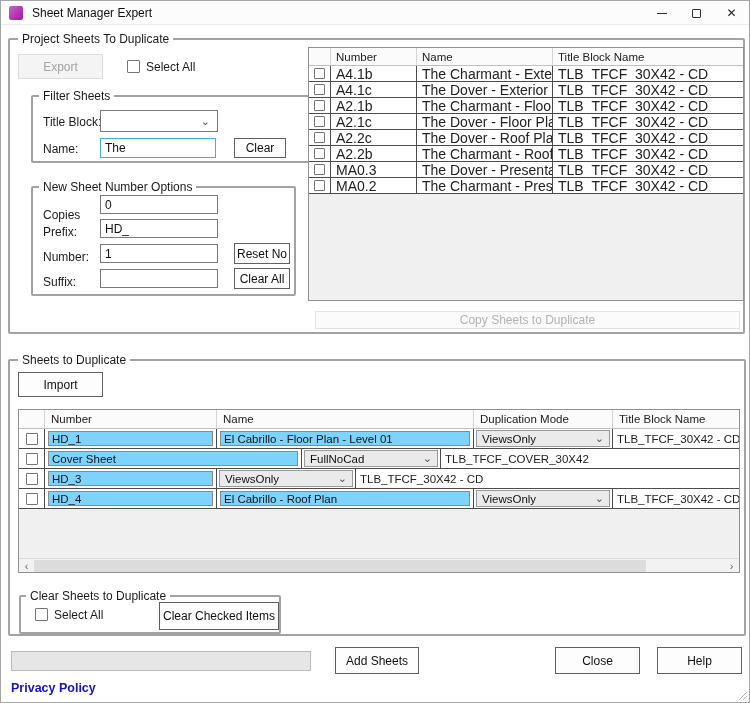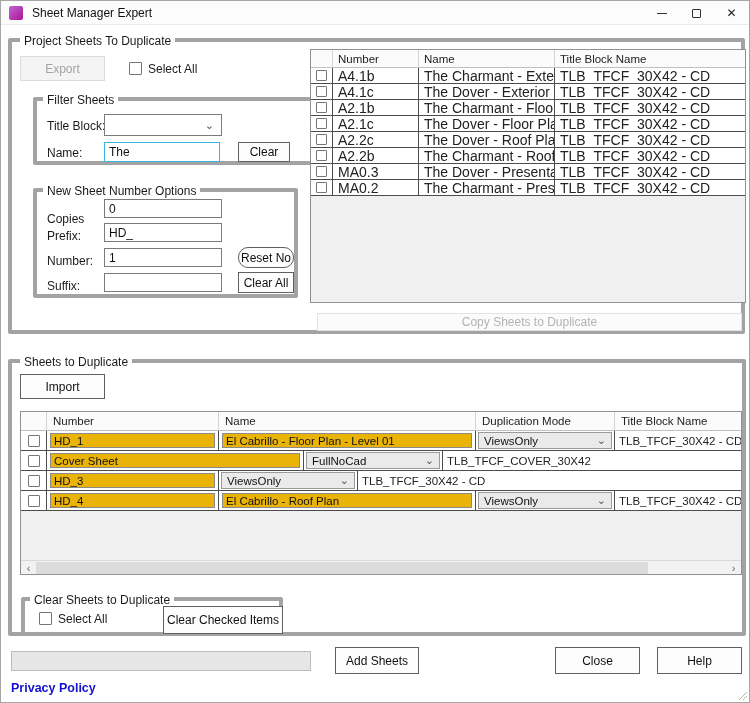--- a/index.html
+++ b/index.html
@@ -10,21 +10,21 @@
   .titlebar{position:absolute;left:0;top:0;width:100%;height:24px;background:#fcfcfc;border-bottom:1px solid #ebebeb;display:flex;align-items:center;}
   .app-icon{width:14px;height:14px;margin-left:8px;border-radius:2px;background:linear-gradient(135deg,#c168d0 0%,#b02ba8 70%,#a21f9c 100%);}
   .title-text{margin-left:9px;font-size:12px;color:#111;}
   .win-controls{position:absolute;right:0;top:0;height:24px;display:flex;}
   .wbtn{width:35px;height:24px;display:flex;align-items:center;justify-content:center;}
   .min-glyph{width:10px;height:1px;background:#333;display:block;}
   .max-glyph{width:9px;height:9px;border:1px solid #333;display:block;border-radius:1px;}
   .close-glyph{font-size:12px;color:#222;line-height:1;}
 
   
-  .groupbox{position:absolute;border:4px solid #a3a3a3;border-radius:2px;}
+  .groupbox{position:absolute;border:2px solid #a3a3a3;border-radius:2px;}
   .grouplabel{position:absolute;top:-8px;left:8px;background:#ffffff;padding:0 4px;font-size:12px;color:#1b1b1b;white-space:nowrap;}
 
   
   .btn{position:absolute;background:#fdfdfd;border:1px solid #606060;font-size:12px;color:#111;display:flex;align-items:center;justify-content:center;cursor:default;white-space:nowrap;}
   .btn-disabled{background:#f4f4f4;border-color:#dcdcdc;color:#a3a3a3;}
   .copy-disabled{background:#fbfbfb;border-color:#e3e3e3;color:#b3b3b3;}
 
   
   .lbl{position:absolute;font-size:12px;color:#1b1b1b;white-space:nowrap;}
   .tbox{position:absolute;background:#fff;border:1px solid #7a7a7a;font-size:12px;color:#111;padding:0 4px;outline:none;}
@@ -53,21 +53,21 @@
   .t2 .hcell{font-size:11.5px;color:#222;display:flex;align-items:center;padding-left:6px;border-right:1px solid #d4d4d4;overflow:hidden;white-space:nowrap;}
   .t2 .drow{display:flex;height:20px;background:#fff;border-bottom:1px solid #4c4c4c;flex:none;}
   .t2 .dcell{display:flex;align-items:center;border-right:1px solid #4c4c4c;overflow:hidden;}
   .t2 .ccell{width:26px;flex:none;display:flex;align-items:center;justify-content:center;border-right:1px solid #4c4c4c;}
   .t2 .hrow .ccell{border-right:1px solid #d4d4d4;}
   .t2 input[type=checkbox]{width:12px;height:12px;}
   .c2-num{width:172px;flex:none;}
   .c2-name{width:257px;flex:none;}
   .c2-mode{width:139px;flex:none;}
   .c2-tb{flex:1;border-right:none !important;font-size:11.5px;color:#222;padding-left:4px;white-space:nowrap;}
-  .cell-input{flex:1;margin:2px 3px;height:15px;background:#eab308;border:1px solid #8a8a8a;font-size:11.5px;color:#111;padding:0 3px;outline:none;min-width:0;}
+  .cell-input{flex:1;margin:2px 3px;height:15px;background:#7dd3fc;border:1px solid #8a8a8a;font-size:11.5px;color:#111;padding:0 3px;outline:none;min-width:0;}
   .cell-combo{flex:1;margin:1px 2px;height:17px;background:#eaeaea;border:1px solid #9a9a9a;display:flex;align-items:center;justify-content:space-between;padding:0 5px;font-size:11.5px;color:#111;}
   .t2-filler{flex:1;background:#f0f0f1;}
   .hscroll{height:14px;flex:none;background:#f2f2f2;border-top:1px solid #dadada;position:relative;display:flex;align-items:center;}
   .scroll-arrow{width:15px;text-align:center;font-size:11px;color:#666;line-height:14px;flex:none;}
   .scroll-arrow.right{position:absolute;right:0;}
   .scroll-thumb{position:absolute;left:15px;top:1px;height:12px;width:612px;background:#dcdcdc;}
 
   
   .progress{position:absolute;left:10px;top:650px;width:300px;height:20px;background:#e6e6e6;border:1px solid #bcbcbc;}
   .privacy{position:absolute;left:10px;top:680px;font-size:12.5px;font-weight:bold;color:#1212cf;cursor:pointer;}
@@ -115,21 +115,21 @@
     </div>
 
     <div class="groupbox" style="left:21px;top:146px;width:265px;height:110px;padding-left:36px;">
       <span class="grouplabel" style="left:6px;">New Sheet Number Options</span>
       <span class="lbl" style="left:10px;top:20px;">Copies</span>
       <input class="tbox" style="left: 67px; top: 7px; width: 118px; height: 19px;" value="0">
       <span class="lbl" style="left:10px;top:37px;">Prefix:</span>
       <input class="tbox" style="left: 67px; top: 31px; width: 118px; height: 19px;" value="HD_">
       <span class="lbl" style="left:10px;top:62px;">Number:</span>
       <input class="tbox" style="left: 67px; top: 56px; width: 118px; height: 19px;" value="1">
-      <button class="btn" style="left:201px;top:55px;width:56px;height:21px;border-radius:10px;">Reset No</button>
+      <button class="btn" style="left:201px;top:55px;width:56px;height:21px;">Reset No</button>
       <span class="lbl" style="left:10px;top:87px;">Suffix:</span>
       <input class="tbox" style="left: 67px; top: 81px; width: 118px; height: 19px;" value="">
       <button class="btn" style="left:201px;top:80px;width:56px;height:21px;">Clear All</button>
     </div>
 
     <div class="t1">
       <div class="hrow">
         <div class="ccell"></div>
         <div class="hcell c-num">Number</div>
         <div class="hcell c-name">Name</div>

